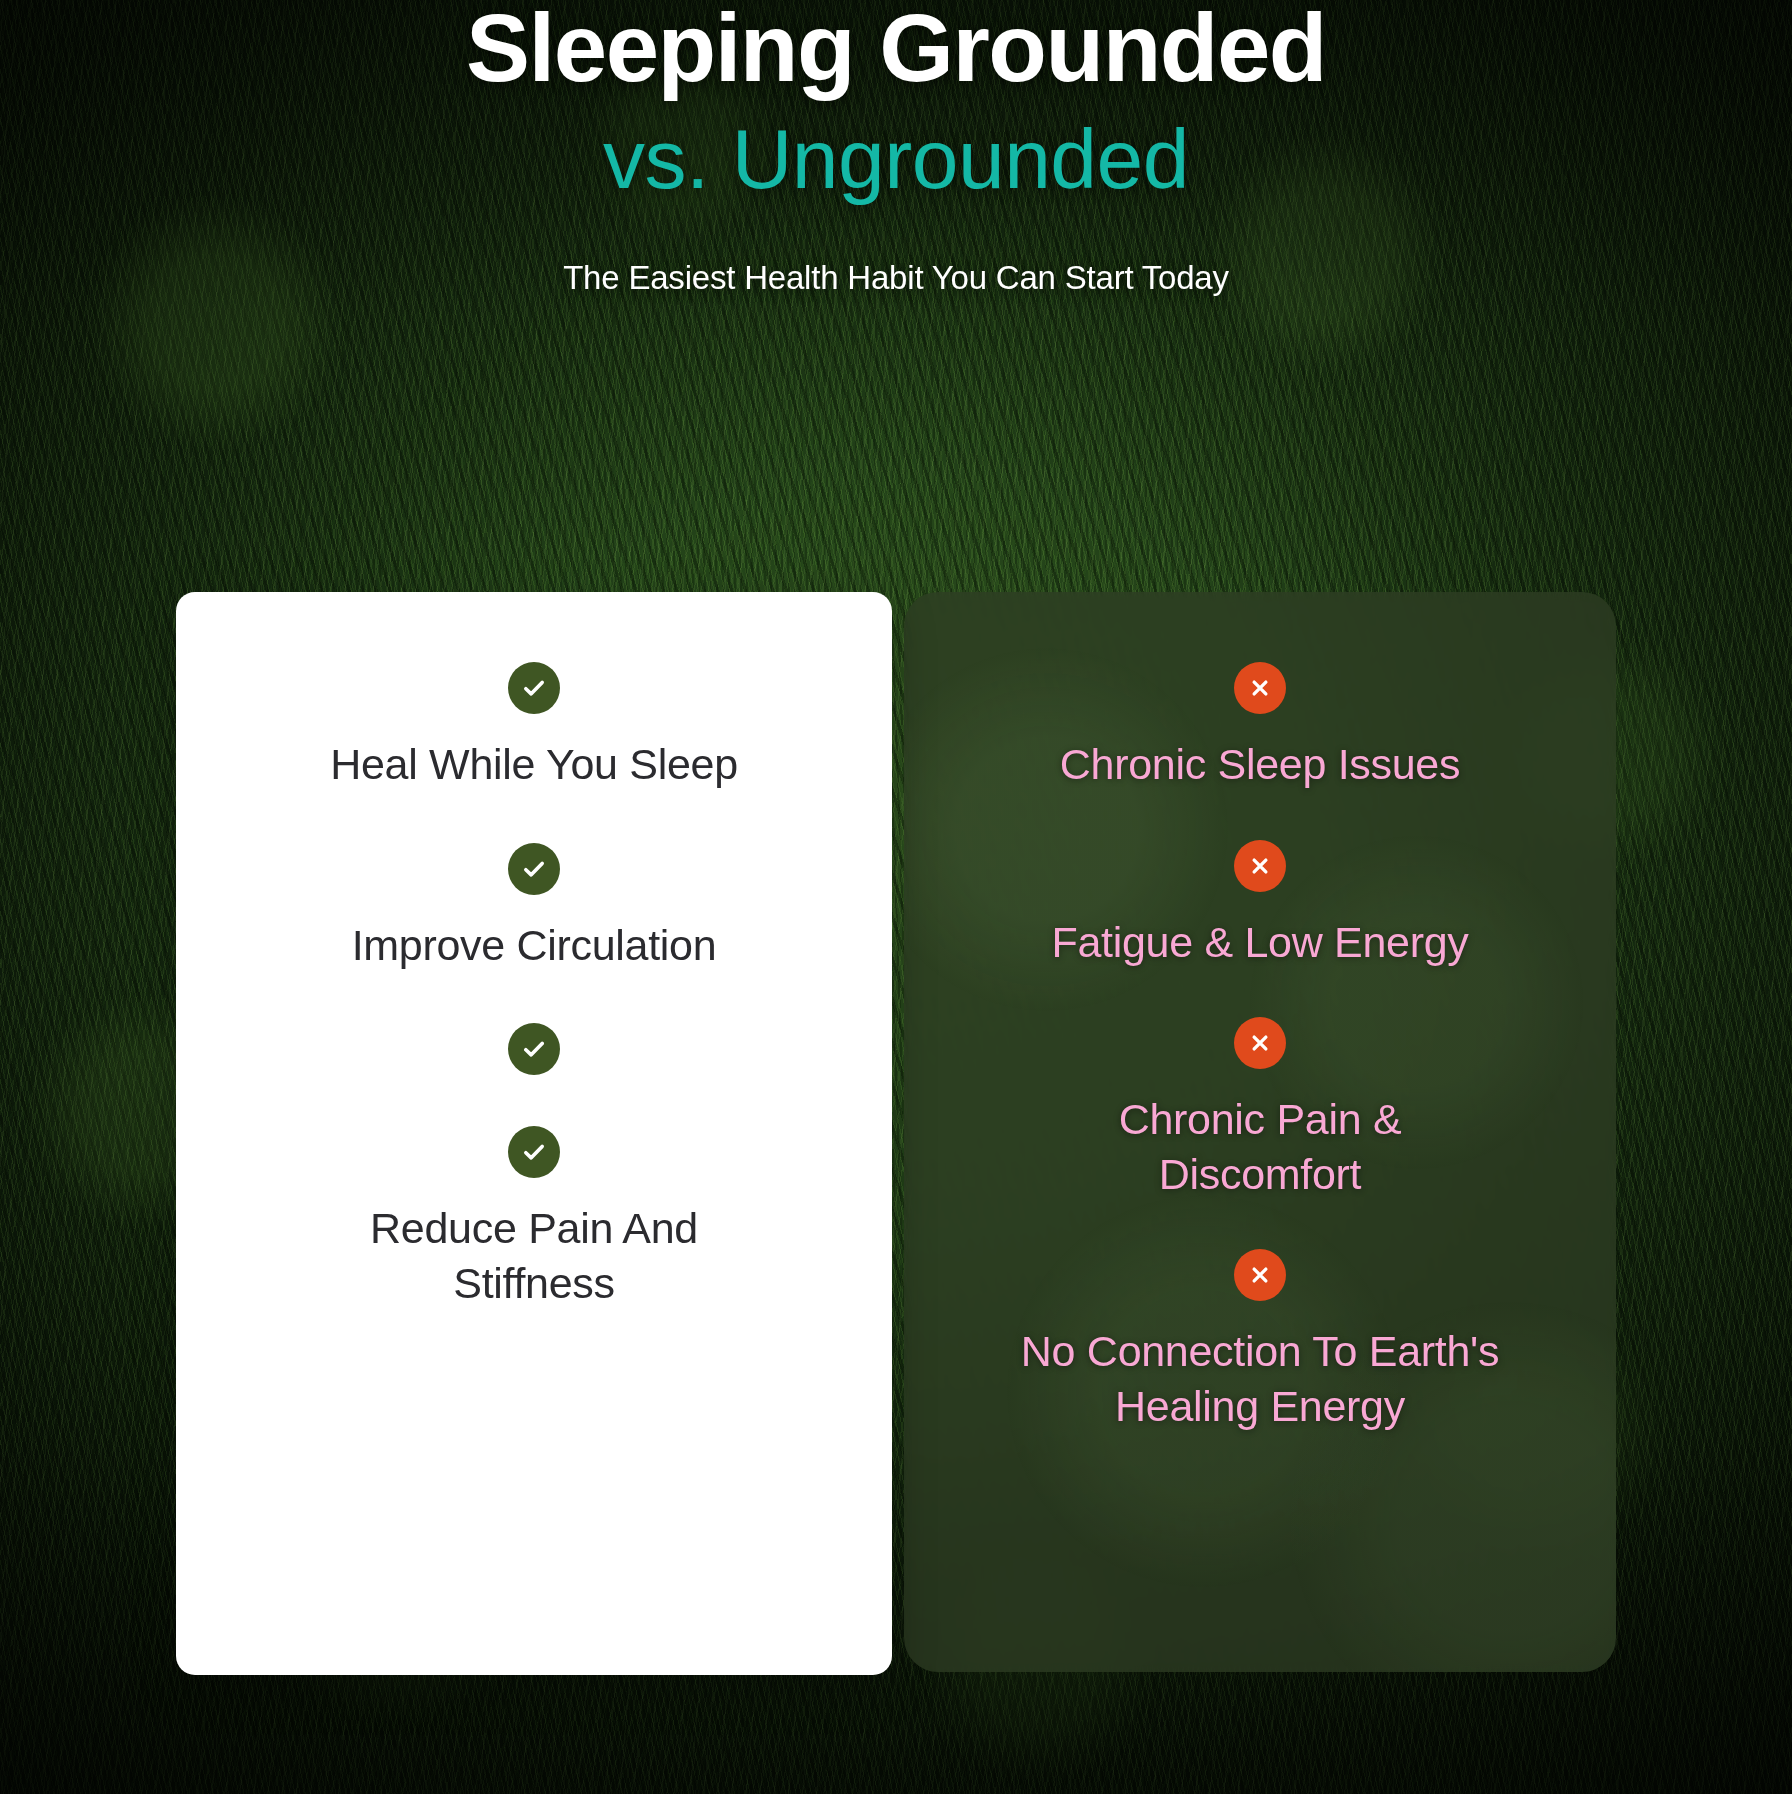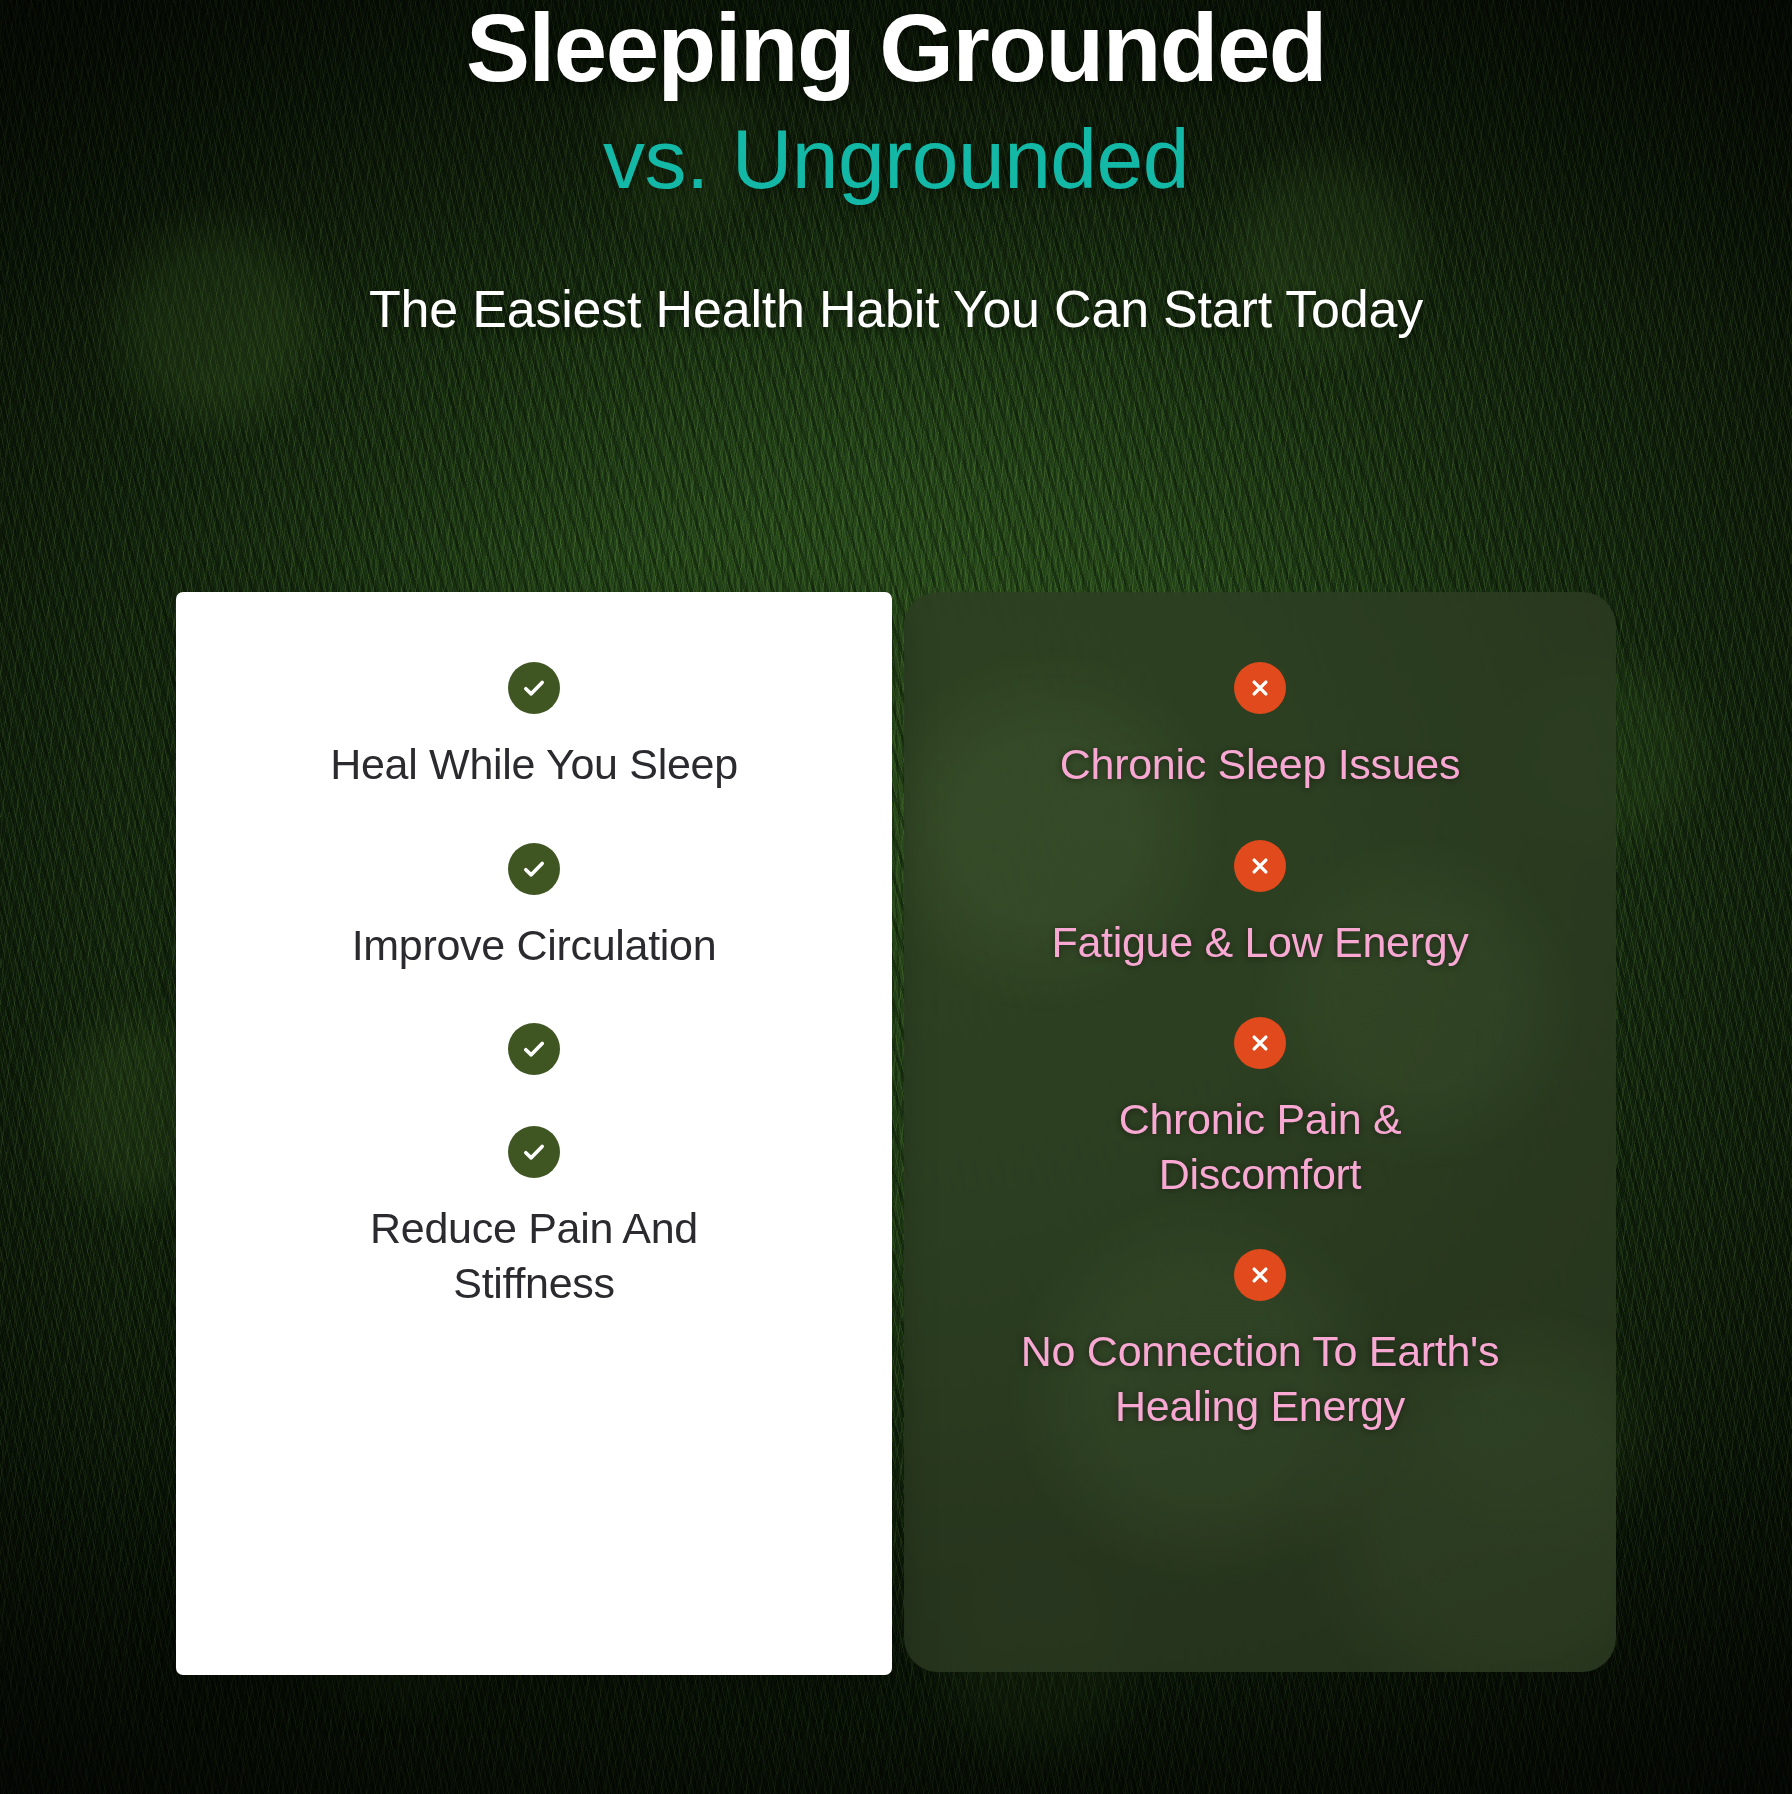--- a/index.html
+++ b/index.html
@@ -90,25 +90,25 @@
     font-size: 84px;
     font-weight: 300;
     letter-spacing: -0.5px;
     line-height: 1.28;
     margin-top: 10px;
     text-shadow: 0 2px 14px rgba(0,0,0,0.55);
   }
   .tagline {
     display: block;
     color: #ffffff;
-    font-size: 52px;
+    font-size: 33px;
     font-weight: 400;
     letter-spacing: -0.2px;
     line-height: 1.2;
-    margin-top: 64px;
+    margin-top: 44px;
     text-shadow: 0 2px 12px rgba(0,0,0,0.6);
   }
 
   
   .compare {
     position: absolute;
     top: 592px;
     left: 176px;
     width: 1440px;
     height: 1120px;
@@ -122,21 +122,21 @@
     display: flex;
     flex-direction: column;
     align-items: center;
   }
 
   .card-pro {
     left: 0;
     width: 716px;
     height: 1083px;
     background: #ffffff;
-    border-radius: 7px;
+    border-radius: 19px;
     box-shadow: 0 14px 44px rgba(0,0,0,0.30);
     z-index: 3;
   }
 
   .card-con {
     left: 728px;
     width: 712px;
     height: 1080px;
     background: rgba(47,62,36,0.74);
     border-radius: 34px;

